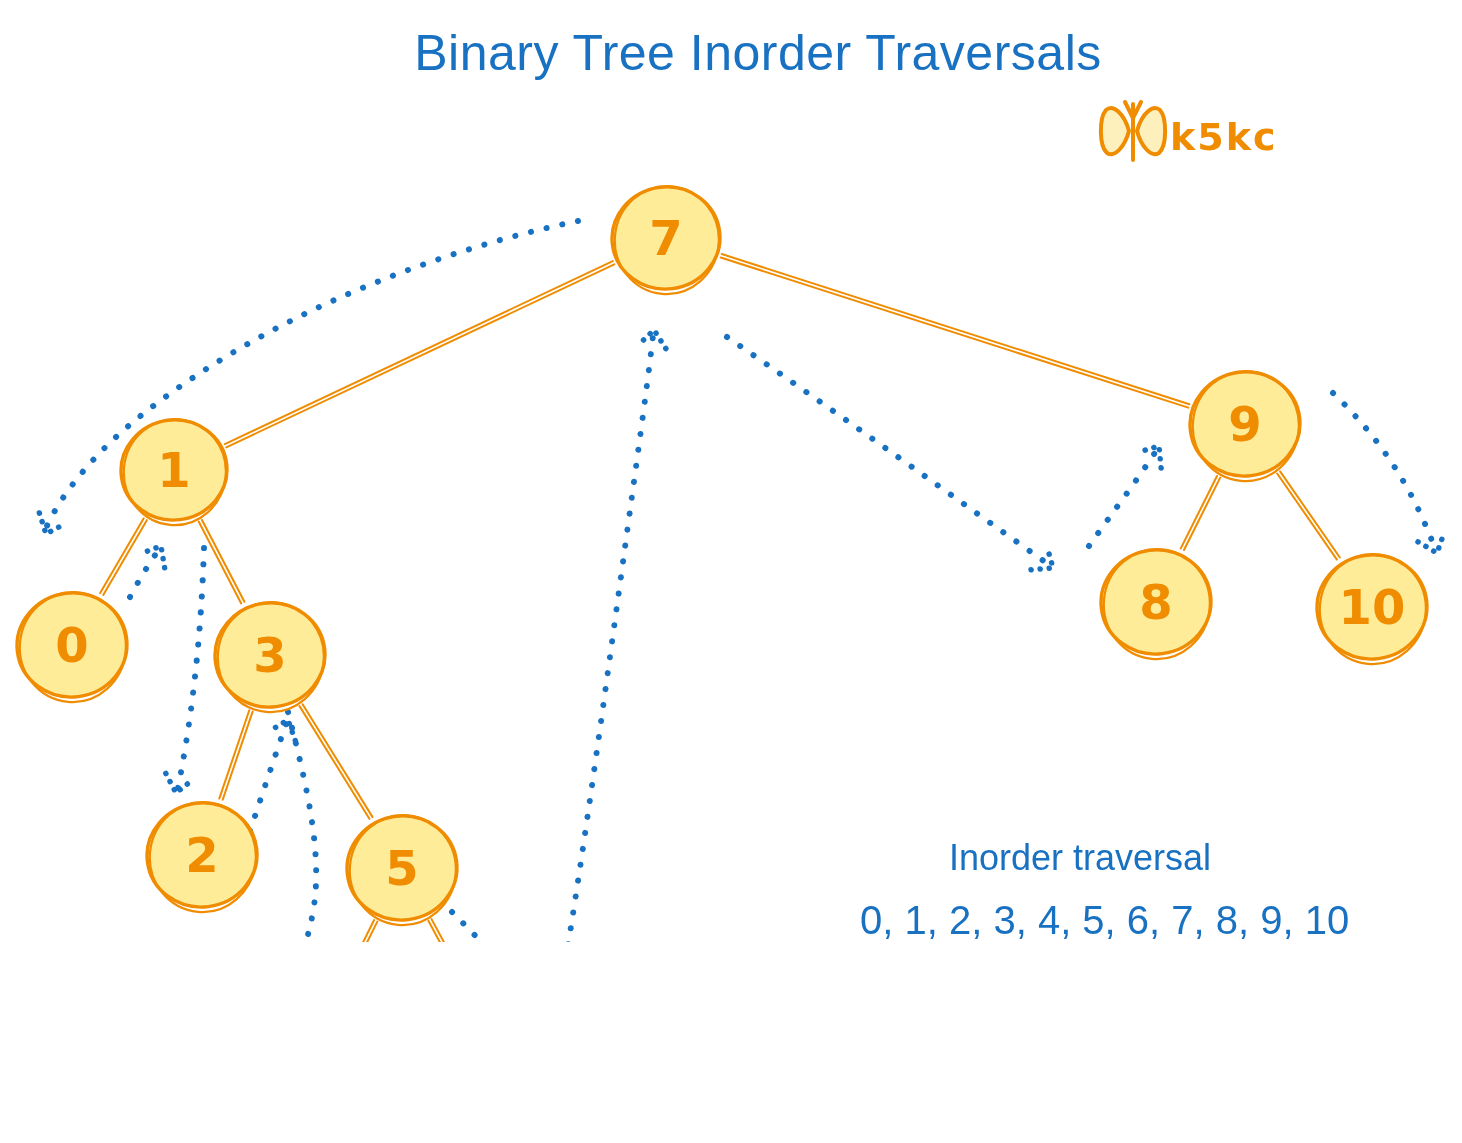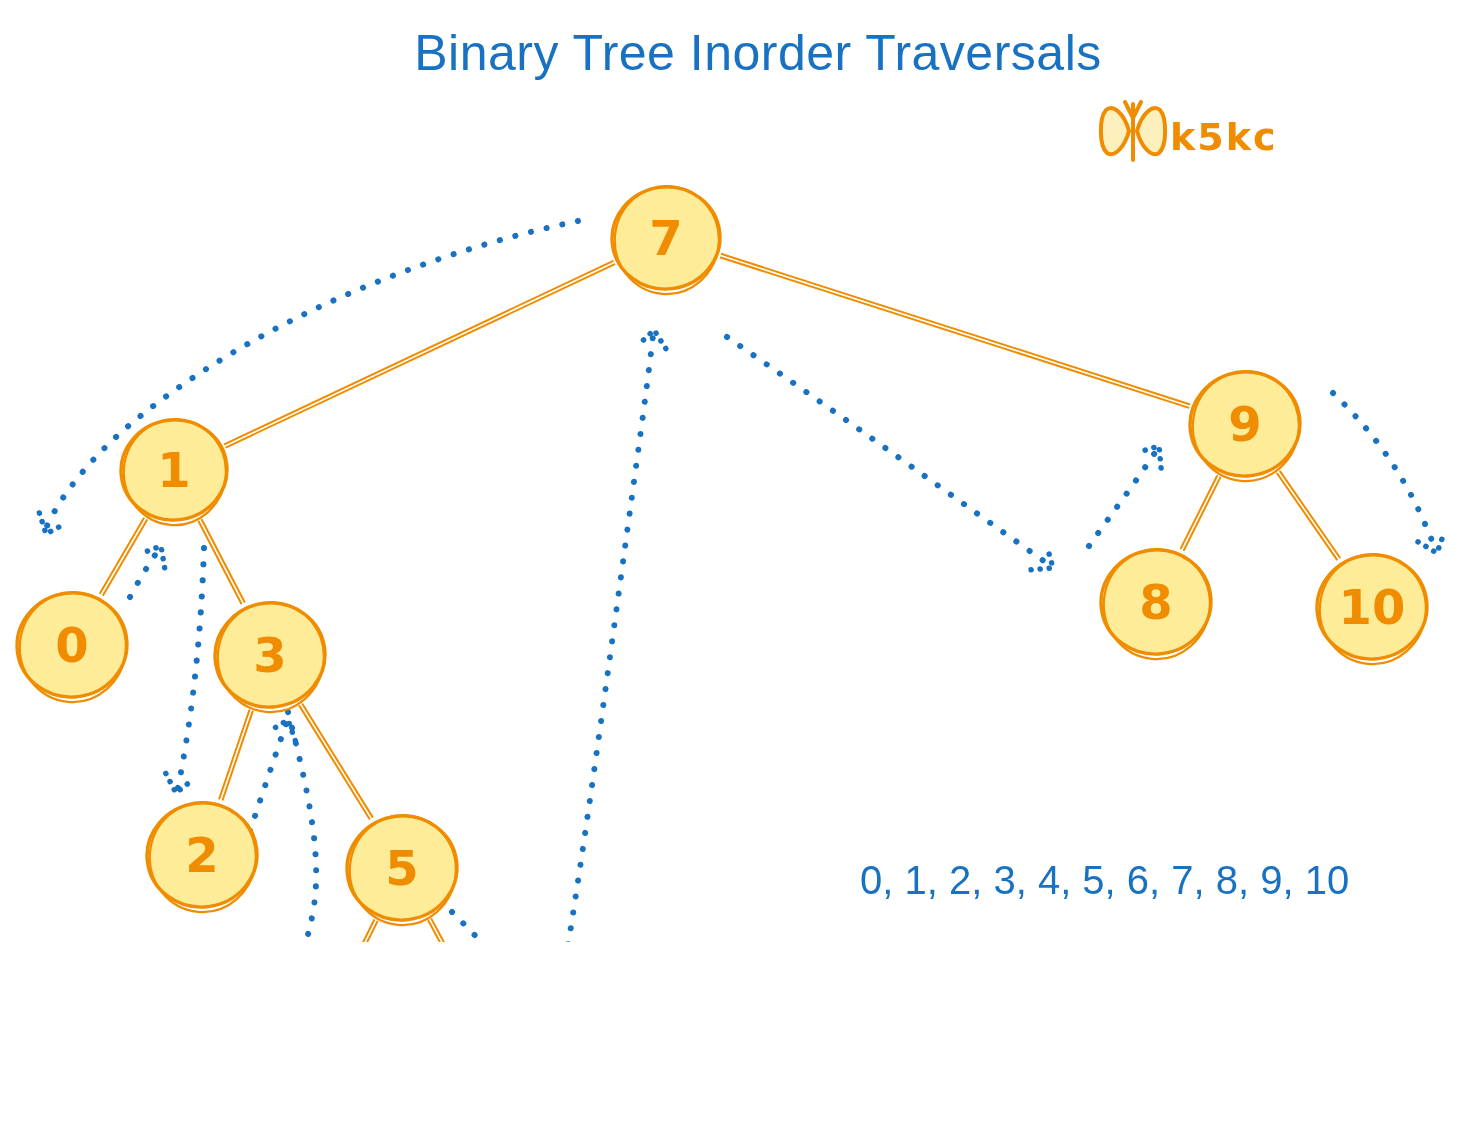--- a/index.html
+++ b/index.html
@@ -207,16 +207,17 @@
 
     <g id="logo">
       <path id="logo-wing-left" d="M 1129 131 C 1124 113 1113 104 1106 110 C 1099 118 1099 146 1107 153 C 1115 158 1125 146 1129 131 Z" stroke-width="4" stroke-linejoin="round" fill="#fdf0bd" stroke="#f08c00"></path>
       <path id="logo-wing-right" d="M 1137 131 C 1142 113 1153 104 1160 110 C 1167 118 1167 146 1159 153 C 1151 158 1141 146 1137 131 Z" stroke-width="4" stroke-linejoin="round" fill="#fdf0bd" stroke="#f08c00"></path>
       <path id="logo-body" d="M 1133 104 L 1133 160 M 1125 102 L 1133 118 M 1141 102 L 1133 118" fill="none" stroke-width="4" stroke-linecap="round" stroke="#f08c00"></path>
       <text class="logo-text" id="logo-text" x="1170" y="150" font-size="38" fill="#f08c00">k5kc</text>
     </g>
   </svg>
 
   <div class="result">
+    <div class="result-label">Inorder traversal</div>
     <div class="result-sequence">0, 1, 2, 3, 4, 5, 6, 7, 8, 9, 10</div>
   </div>
 
 </div>
 
 </body></html>

